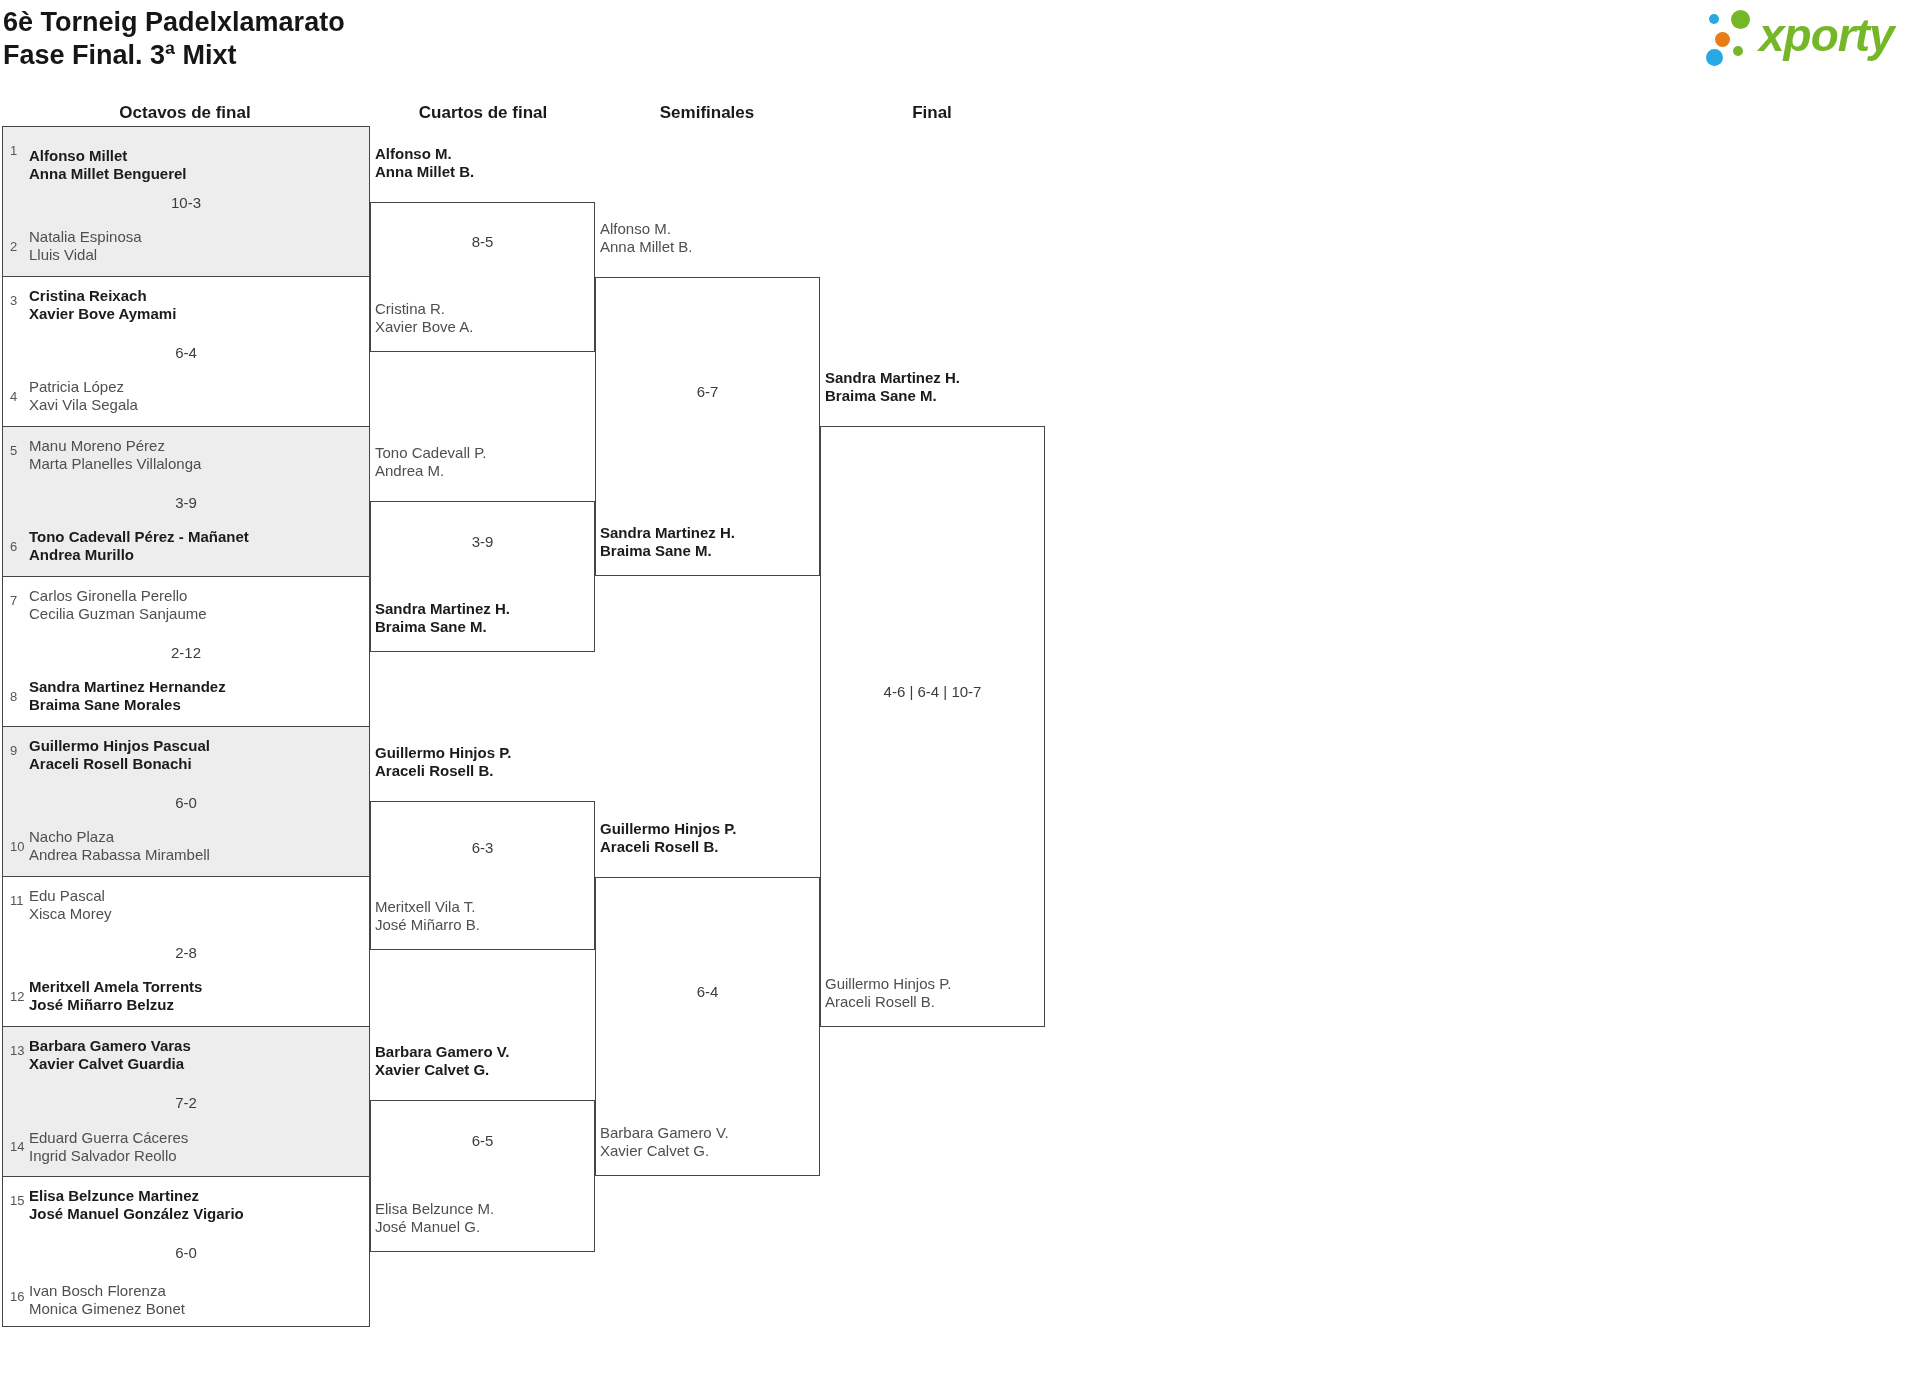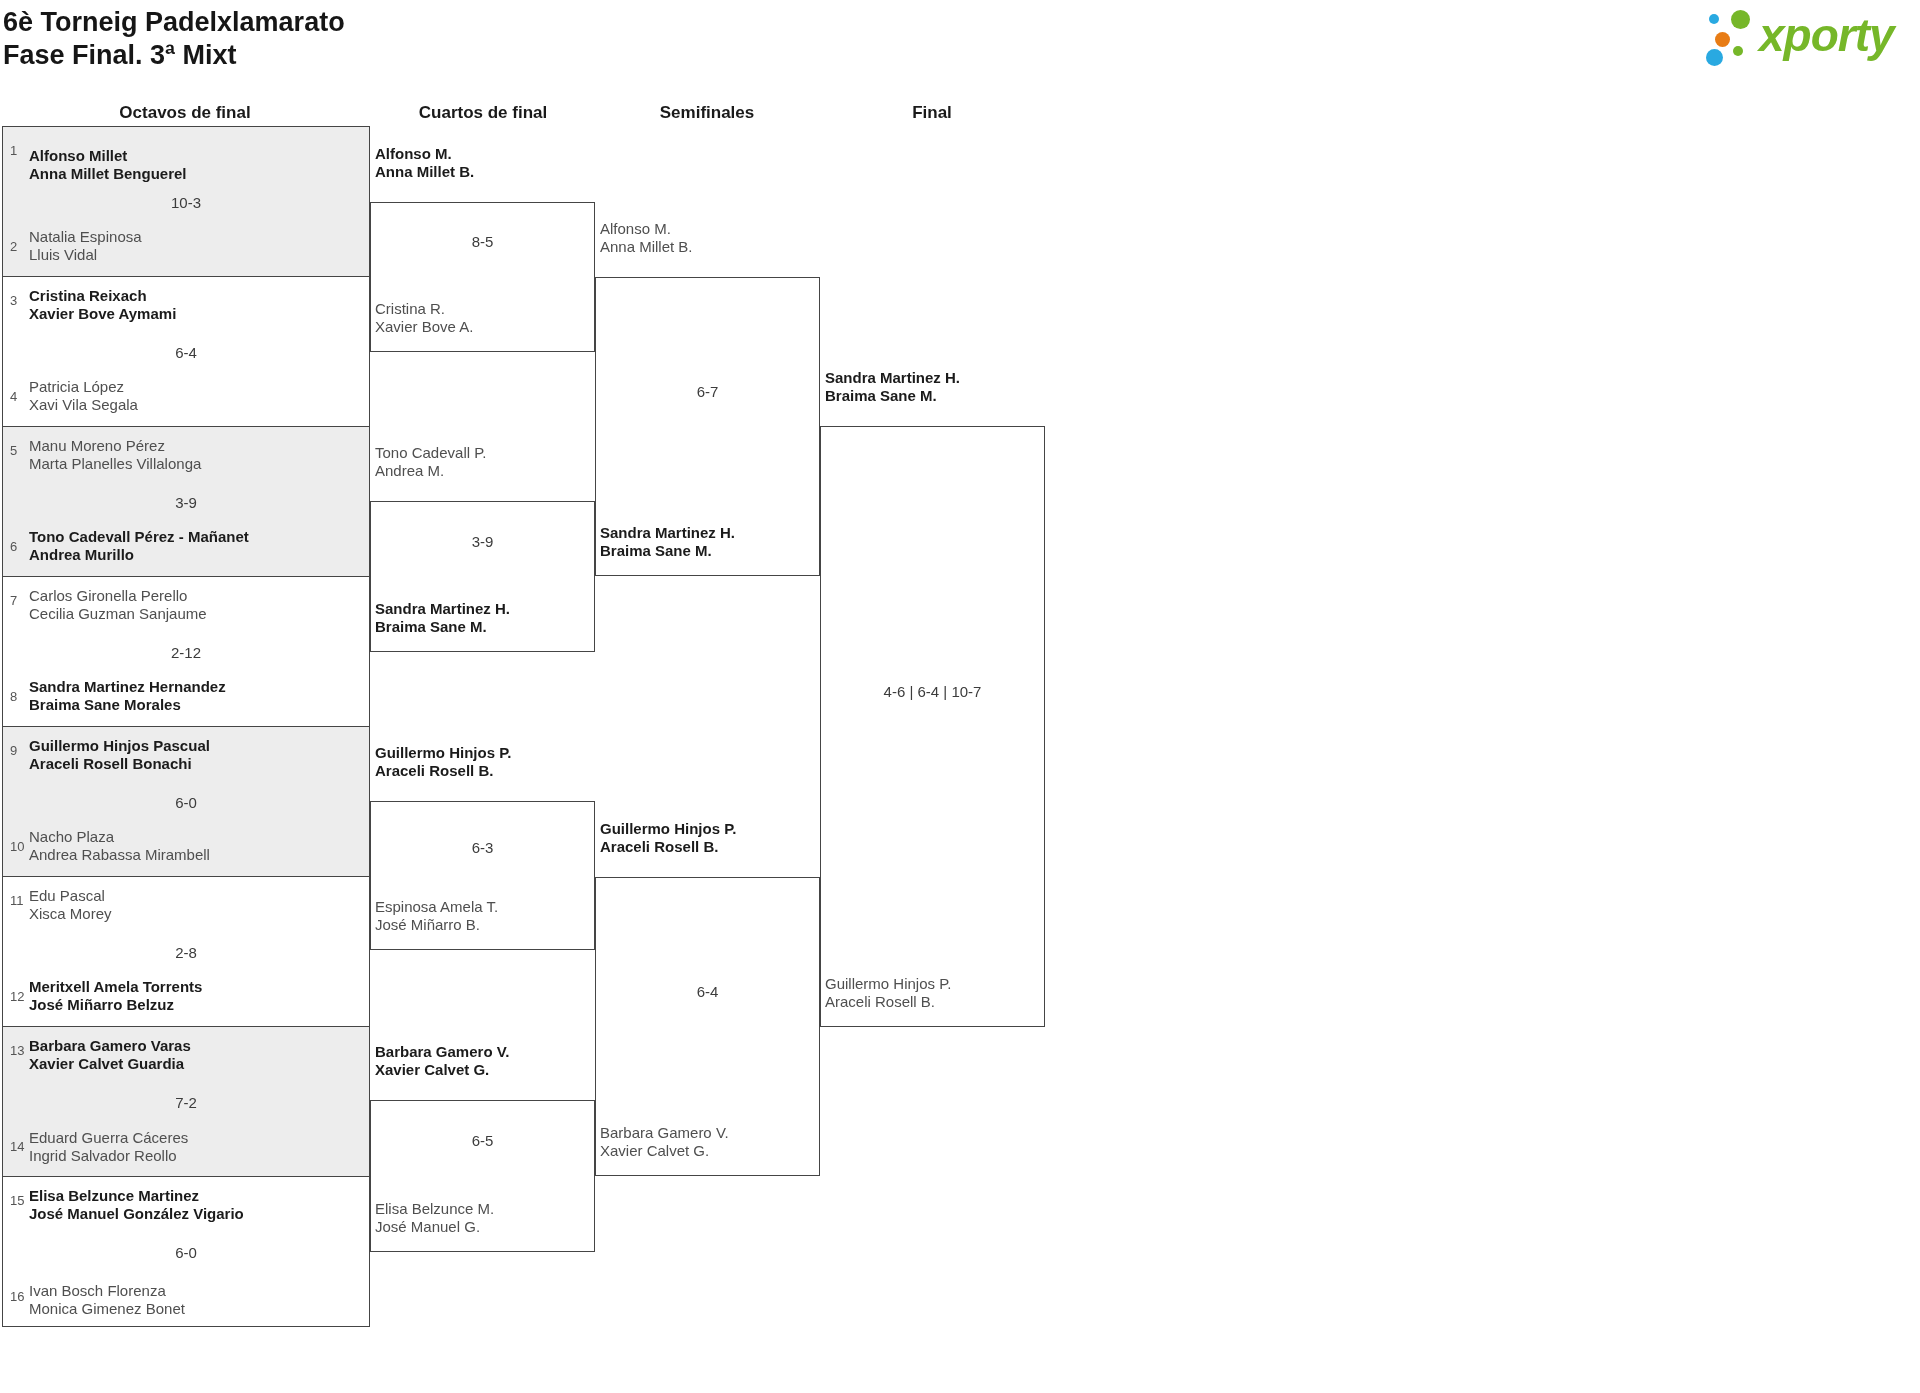--- a/index.html
+++ b/index.html
@@ -176,21 +176,21 @@
     <div>Sandra Martinez H.</div>
     <div>Braima Sane M.</div>
   </div>
 <div class="abs rscore" style="left: 370px; top: 533px; width: 225px;">3-9</div>
 <div class="abs rbox" style="left: 370px; top: 801px; width: 225px; height: 149px;"></div>
 <div class="abs team win" style="left: 375px; top: 744px;">
     <div>Guillermo Hinjos P.</div>
     <div>Araceli Rosell B.</div>
   </div>
 <div class="abs team" style="left: 375px; top: 898px;">
-    <div>Espinosa Amela T.</div>
+    <div>Meritxell Vila T.</div>
     <div>José Miñarro B.</div>
   </div>
 <div class="abs rscore" style="left: 370px; top: 832px; width: 225px; margin-top: 7px;">6-3</div>
 <div class="abs rbox" style="left: 370px; top: 1100px; width: 225px; height: 152px;"></div>
 <div class="abs team win" style="left: 375px; top: 1043px;">
     <div>Barbara Gamero V.</div>
     <div>Xavier Calvet G.</div>
   </div>
 <div class="abs team" style="left: 375px; top: 1200px;">
     <div>Elisa Belzunce M.</div>

